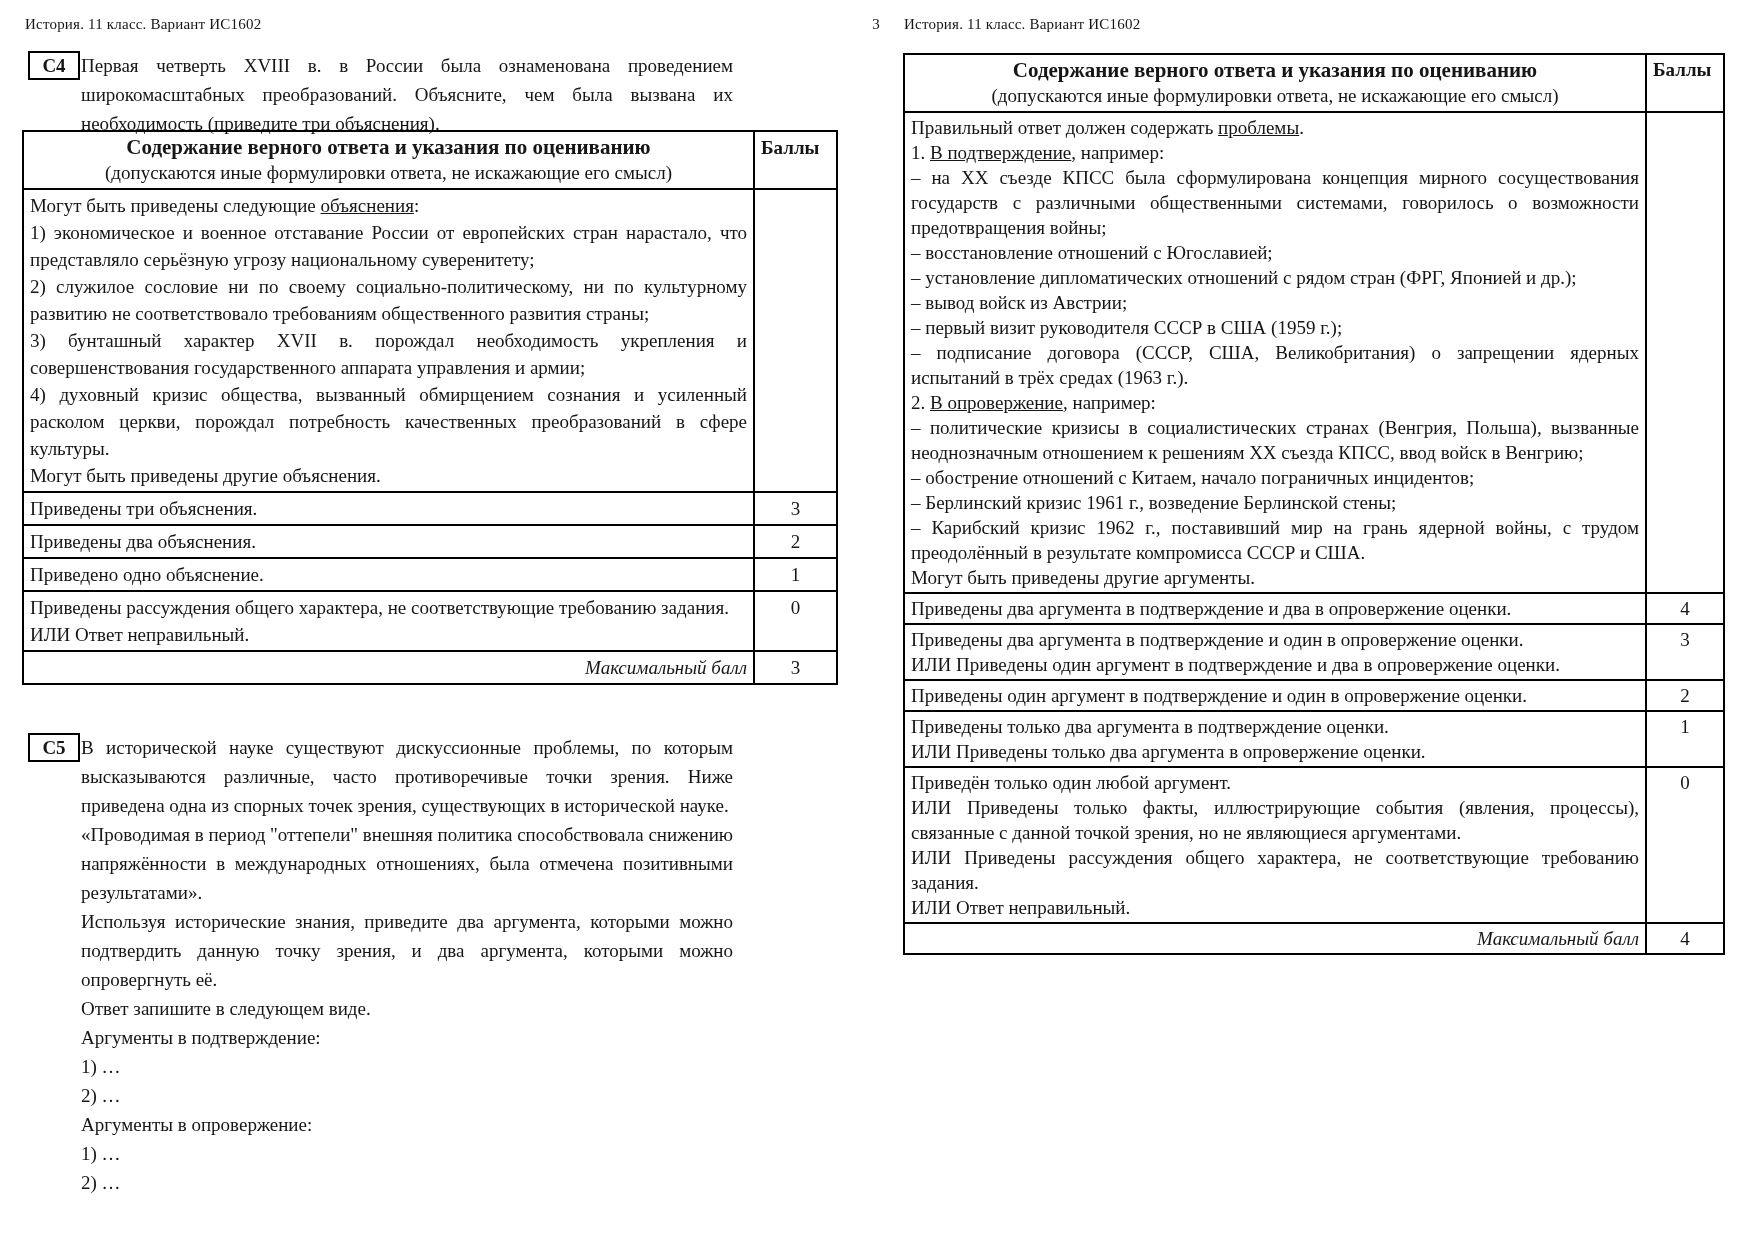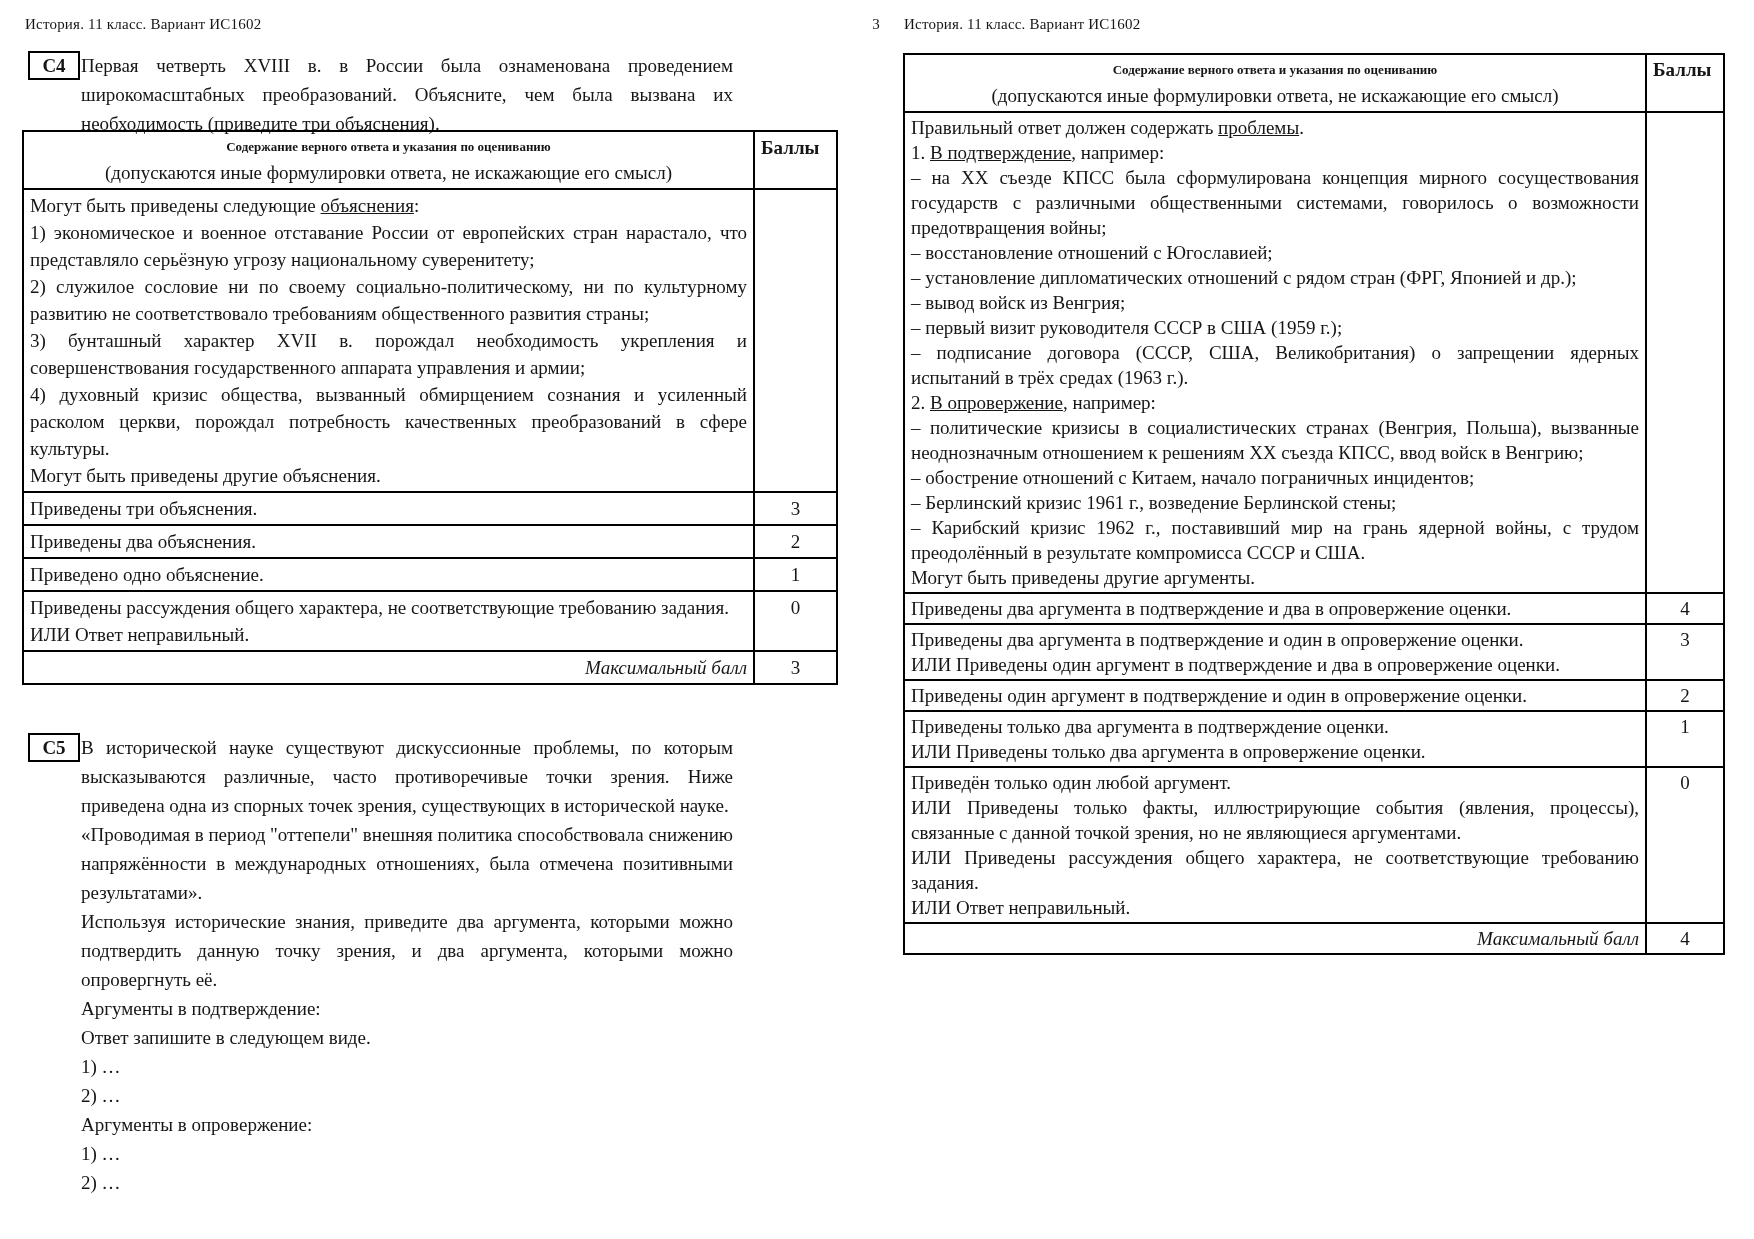--- a/index.html
+++ b/index.html
@@ -32,21 +32,21 @@
 
   table.anstable { position:absolute; border-collapse:collapse; table-layout:fixed; }
   table.anstable td {
     border:2px solid #000; vertical-align:top;
     font-size:19px; padding:2px 6px;
   }
   #page-left  table.anstable td { line-height:27px; }
   #page-right table.anstable td { line-height:25px; }
 
   td.hcell  { text-align:center; padding:4px 6px; }
-  .h1 { font-weight:bold; font-size:13px; line-height:26px; }
+  .h1 { font-weight:bold; font-size:21px; line-height:26px; }
   .h2 { font-size:19px; line-height:26px; }
   td.hscore { font-weight:bold; vertical-align:middle; font-size:19.5px; }
 
   td.content p, td.crit p { margin:0; text-align:justify; }
   td.score { text-align:center; vertical-align:middle; }
   td.maxlbl { text-align:right; font-style:italic; padding-right:10px; padding-top:5px; padding-bottom:5px; }
   .u { text-decoration:underline; }
 </style>
 </head>
 <body>
@@ -120,22 +120,22 @@
     </tr>
   </tbody>
     </table>
 
   <div class="qblock" style="top:733px; left:28px; width:718px;">
     <div class="qlabel">С5</div>
     <div class="qtext" style="width:652px;">
       <p>В исторической науке существуют дискуссионные проблемы, по которым высказываются различные, часто противоречивые точки зрения. Ниже приведена одна из спорных точек зрения, существующих в исторической науке.</p>
       <p>«Проводимая в период "оттепели" внешняя политика способствовала снижению напряжённости в международных отношениях, была отмечена позитивными результатами».</p>
       <p>Используя исторические знания, приведите два аргумента, которыми можно подтвердить данную точку зрения, и два аргумента, которыми можно опровергнуть её.</p>
+      <p>Ответ запишите в следующем виде.</p>
       <p>Аргументы в подтверждение:</p>
-      <p>Ответ запишите в следующем виде.</p>
       <p>1) …</p>
       <p>2) …</p>
       <p>Аргументы в опровержение:</p>
       <p>1) …</p>
       <p>2) …</p>
     </div>
   </div>
 </div>
 
 <div class="page" id="page-right">
@@ -158,21 +158,21 @@
       </td>
       <td class="hscore">Баллы</td>
     </tr>
     <tr>
       <td class="content">
         <p><span>Правильный ответ должен содержать </span><span class="u">проблемы</span><span>.</span></p>
         <p><span>1. </span><span class="u">В подтверждение</span><span>, например:</span></p>
         <p>– на XX съезде КПСС была сформулирована концепция мирного сосуществования государств с различными общественными системами, говорилось о возможности предотвращения войны;</p>
         <p>– восстановление отношений с Югославией;</p>
         <p>– установление дипломатических отношений с рядом стран (ФРГ, Японией и др.);</p>
-        <p>– вывод войск из Венгрия;</p>
+        <p>– вывод войск из Австрии;</p>
         <p>– первый визит руководителя СССР в США (1959 г.);</p>
         <p>– подписание договора (СССР, США, Великобритания) о запрещении ядерных испытаний в трёх средах (1963 г.).</p>
         <p><span>2. </span><span class="u">В опровержение</span><span>, например:</span></p>
         <p>– политические кризисы в социалистических странах (Венгрия, Польша), вызванные неоднозначным отношением к решениям XX съезда КПСС, ввод войск в Венгрию;</p>
         <p>– обострение отношений с Китаем, начало пограничных инцидентов;</p>
         <p>– Берлинский кризис 1961 г., возведение Берлинской стены;</p>
         <p>– Карибский кризис 1962 г., поставивший мир на грань ядерной войны, с трудом преодолённый в результате компромисса СССР и США.</p>
         <p>Могут быть приведены другие аргументы.</p>
       </td>
       <td class="score"></td>

